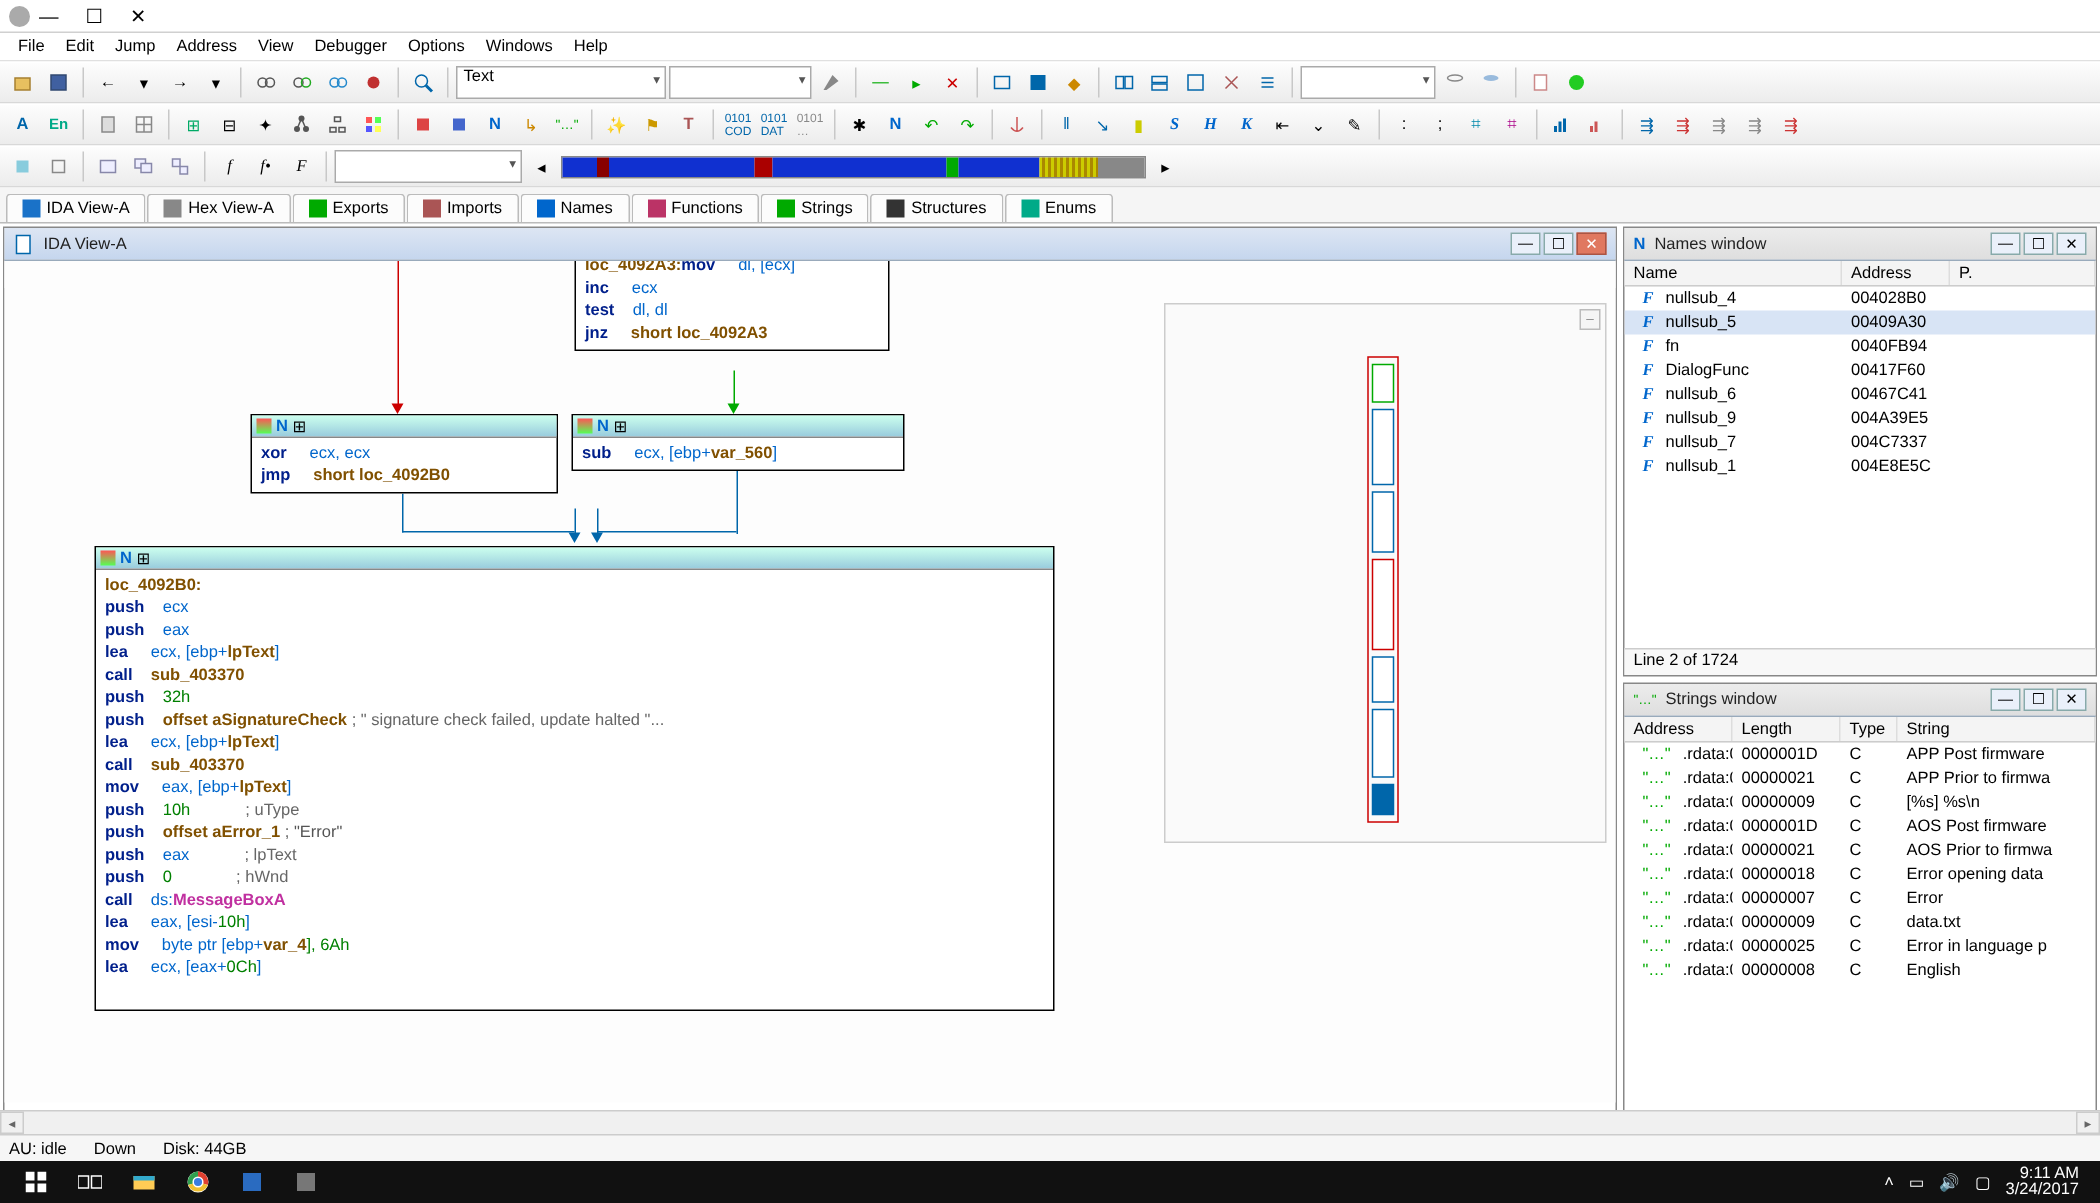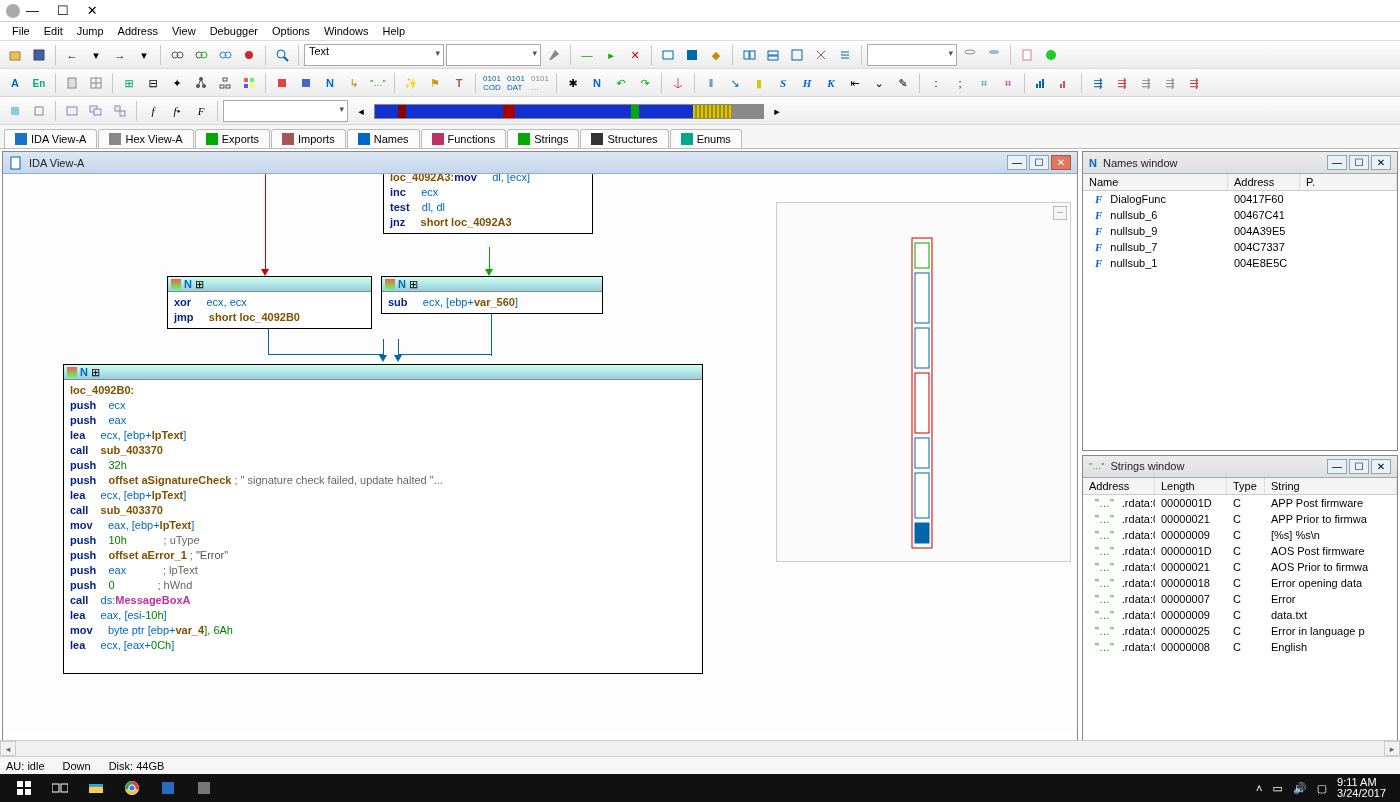--- a/index.html
+++ b/index.html
@@ -514,40 +514,53 @@
           <span>✕</span>
         </div>
       </div>
       <div class="gridhdr">
         <span style="width:145px">Name</span>
         <span style="width:72px">Address</span>
         <span style="flex:1">P.</span>
       </div>
       <div class="gridbody" id="namesbody">
           <div class="gridrow">
+            <span style="width:145px"><span class="fnicon">F</span>nullsub_4</span>
+            <span style="width:72px">004028B0</span>
+          </div>
+          <div class="gridrow sel">
+            <span style="width:145px"><span class="fnicon">F</span>nullsub_5</span>
+            <span style="width:72px">00409A30</span>
+          </div>
+          <div class="gridrow">
+            <span style="width:145px"><span class="fnicon">F</span>fn</span>
+            <span style="width:72px">0040FB94</span>
+          </div>
+          <div class="gridrow">
             <span style="width:145px"><span class="fnicon">F</span>DialogFunc</span>
             <span style="width:72px">00417F60</span>
           </div>
           <div class="gridrow">
             <span style="width:145px"><span class="fnicon">F</span>nullsub_6</span>
             <span style="width:72px">00467C41</span>
           </div>
           <div class="gridrow">
             <span style="width:145px"><span class="fnicon">F</span>nullsub_9</span>
             <span style="width:72px">004A39E5</span>
           </div>
           <div class="gridrow">
             <span style="width:145px"><span class="fnicon">F</span>nullsub_7</span>
             <span style="width:72px">004C7337</span>
           </div>
           <div class="gridrow">
             <span style="width:145px"><span class="fnicon">F</span>nullsub_1</span>
             <span style="width:72px">004E8E5C</span>
           </div>
         </div>
+      <div class="footer-line">Line 2 of 1724</div>
     </div>
 
     <div class="rightpane">
       <div class="pane-title gray">
         <span style="color:#0a0;font-size:9px">"…"</span>
         <span class="ptext">Strings window</span>
         <div class="pane-ctrl">
           <span>—</span>
           <span>☐</span>
           <span>✕</span>
@@ -675,18 +688,18 @@
   <div class="tbitem">
       <svg width="14" height="14">
         <rect x="1" y="1" width="12" height="12" fill="#777"></rect>
       </svg>
     </div>
   <div class="tray">
     <span>˄</span>
     <span>▭</span>
     <span>🔊</span>
     <span>▢</span>
-    <div style="text-align:left;line-height:11px">
+    <div style="text-align:right;line-height:11px">
       <div>9:11 AM</div>
       <div>3/24/2017</div>
     </div>
   </div>
 </div>
 
 </body></html>

